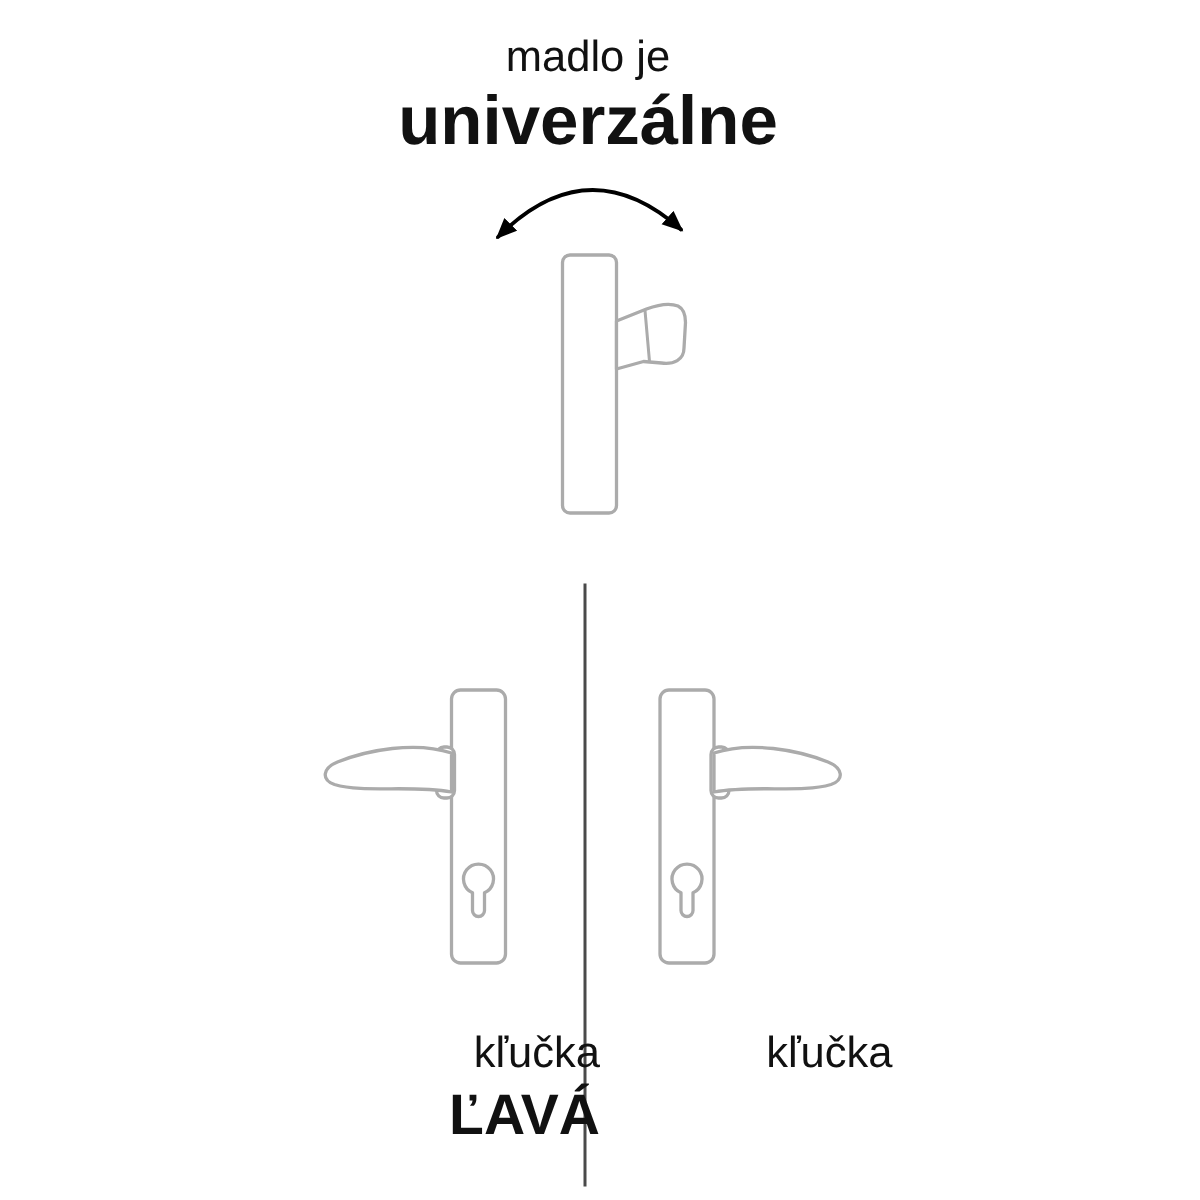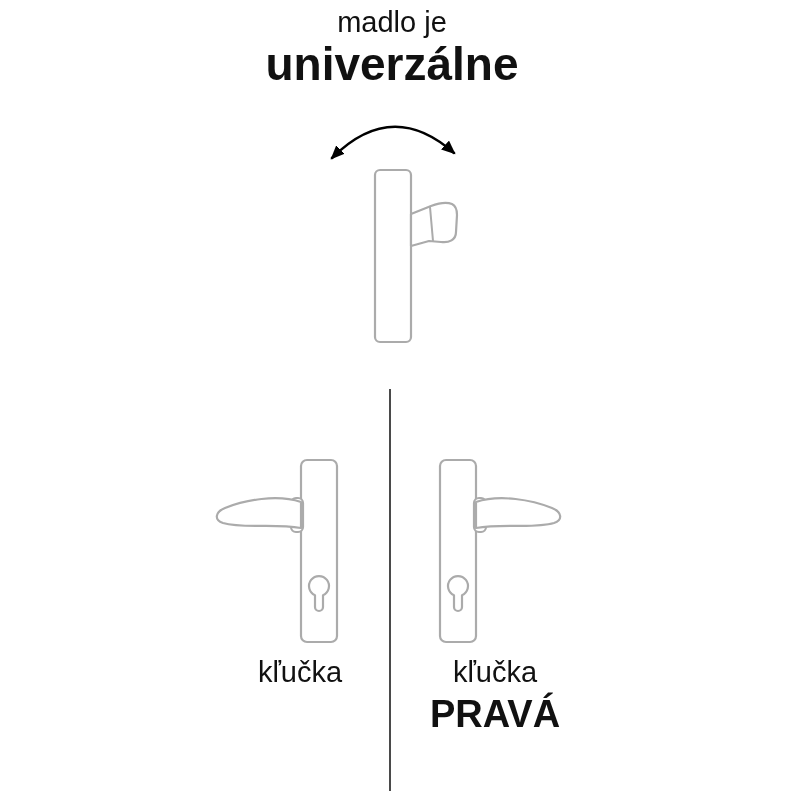--- a/index.html
+++ b/index.html
@@ -7,37 +7,37 @@
     --text:#111111;
     --arrow:#000000;
     --divider:#4a4a4a;
   }
   html,body{margin:0;padding:0}
   body{
     width:800px;height:800px;position:relative;overflow:hidden;
     background:#ffffff;color:var(--text);
     font-family:"Liberation Sans",sans-serif;
   }
-  .header{position:absolute;top:4px;left:0;width:784px;text-align:center}
+  .header{position:absolute;top:20px;left:0;width:784px;text-align:center}
   .t1{font-size:29px;line-height:36px;font-weight:normal}
   .t2{font-size:46px;line-height:48px;font-weight:bold}
 
   .arrow-svg{position:absolute;left:322px;top:98px}
   .uni-svg{position:absolute;left:373px;top:168px}
   .divider{position:absolute;left:389px;top:389px;width:2px;height:402px;background:var(--divider)}
   .handle-svg{position:absolute;top:456px}
   .handle-svg.left{left:205px}
   .handle-svg.right{left:422px}
 
   .outline{fill:#ffffff;stroke:var(--outline);stroke-width:2.2;stroke-linejoin:round}
   .outline-line{fill:none;stroke:var(--outline);stroke-width:2;stroke-linecap:round}
   .arrow-path{fill:none;stroke:var(--arrow);stroke-width:2.5;stroke-linecap:round}
   .arrow-head{fill:var(--arrow)}
 
-  .label-block{position:absolute;top:654px;width:200px;text-align:center}
+  .label-block{position:absolute;top:684px;width:200px;text-align:right}
   .label-left{left:200px}
   .label-right{left:395px}
   .lbl-type{font-size:29px;line-height:36px}
   .lbl-side{font-size:38px;line-height:48px;font-weight:bold}
 </style>
 </head>
 <body>
 
 <div class="page">
 
@@ -74,20 +74,20 @@
       <path class="outline" d="M110,139.2 A10,10 0 1 1 118,139.2 L118,151 A4,4 0 0 1 110,151 Z"></path>
     </g>
   </svg>
 
   <svg class="handle-svg right" width="150" height="190" viewBox="0 0 150 190">
     <use href="#lever-handle-shape" transform="translate(150,0) scale(-1,1)"></use>
   </svg>
 
   <div class="label-block label-left">
     <div class="lbl-type">kľučka</div>
+    <div class="lbl-side">ĽAVÁ</div>
   </div>
 
   <div class="label-block label-right">
     <div class="lbl-type">kľučka</div>
-    <div class="lbl-side">PRAVÁ</div>
   </div>
 
 </div>
 
 </body></html>

